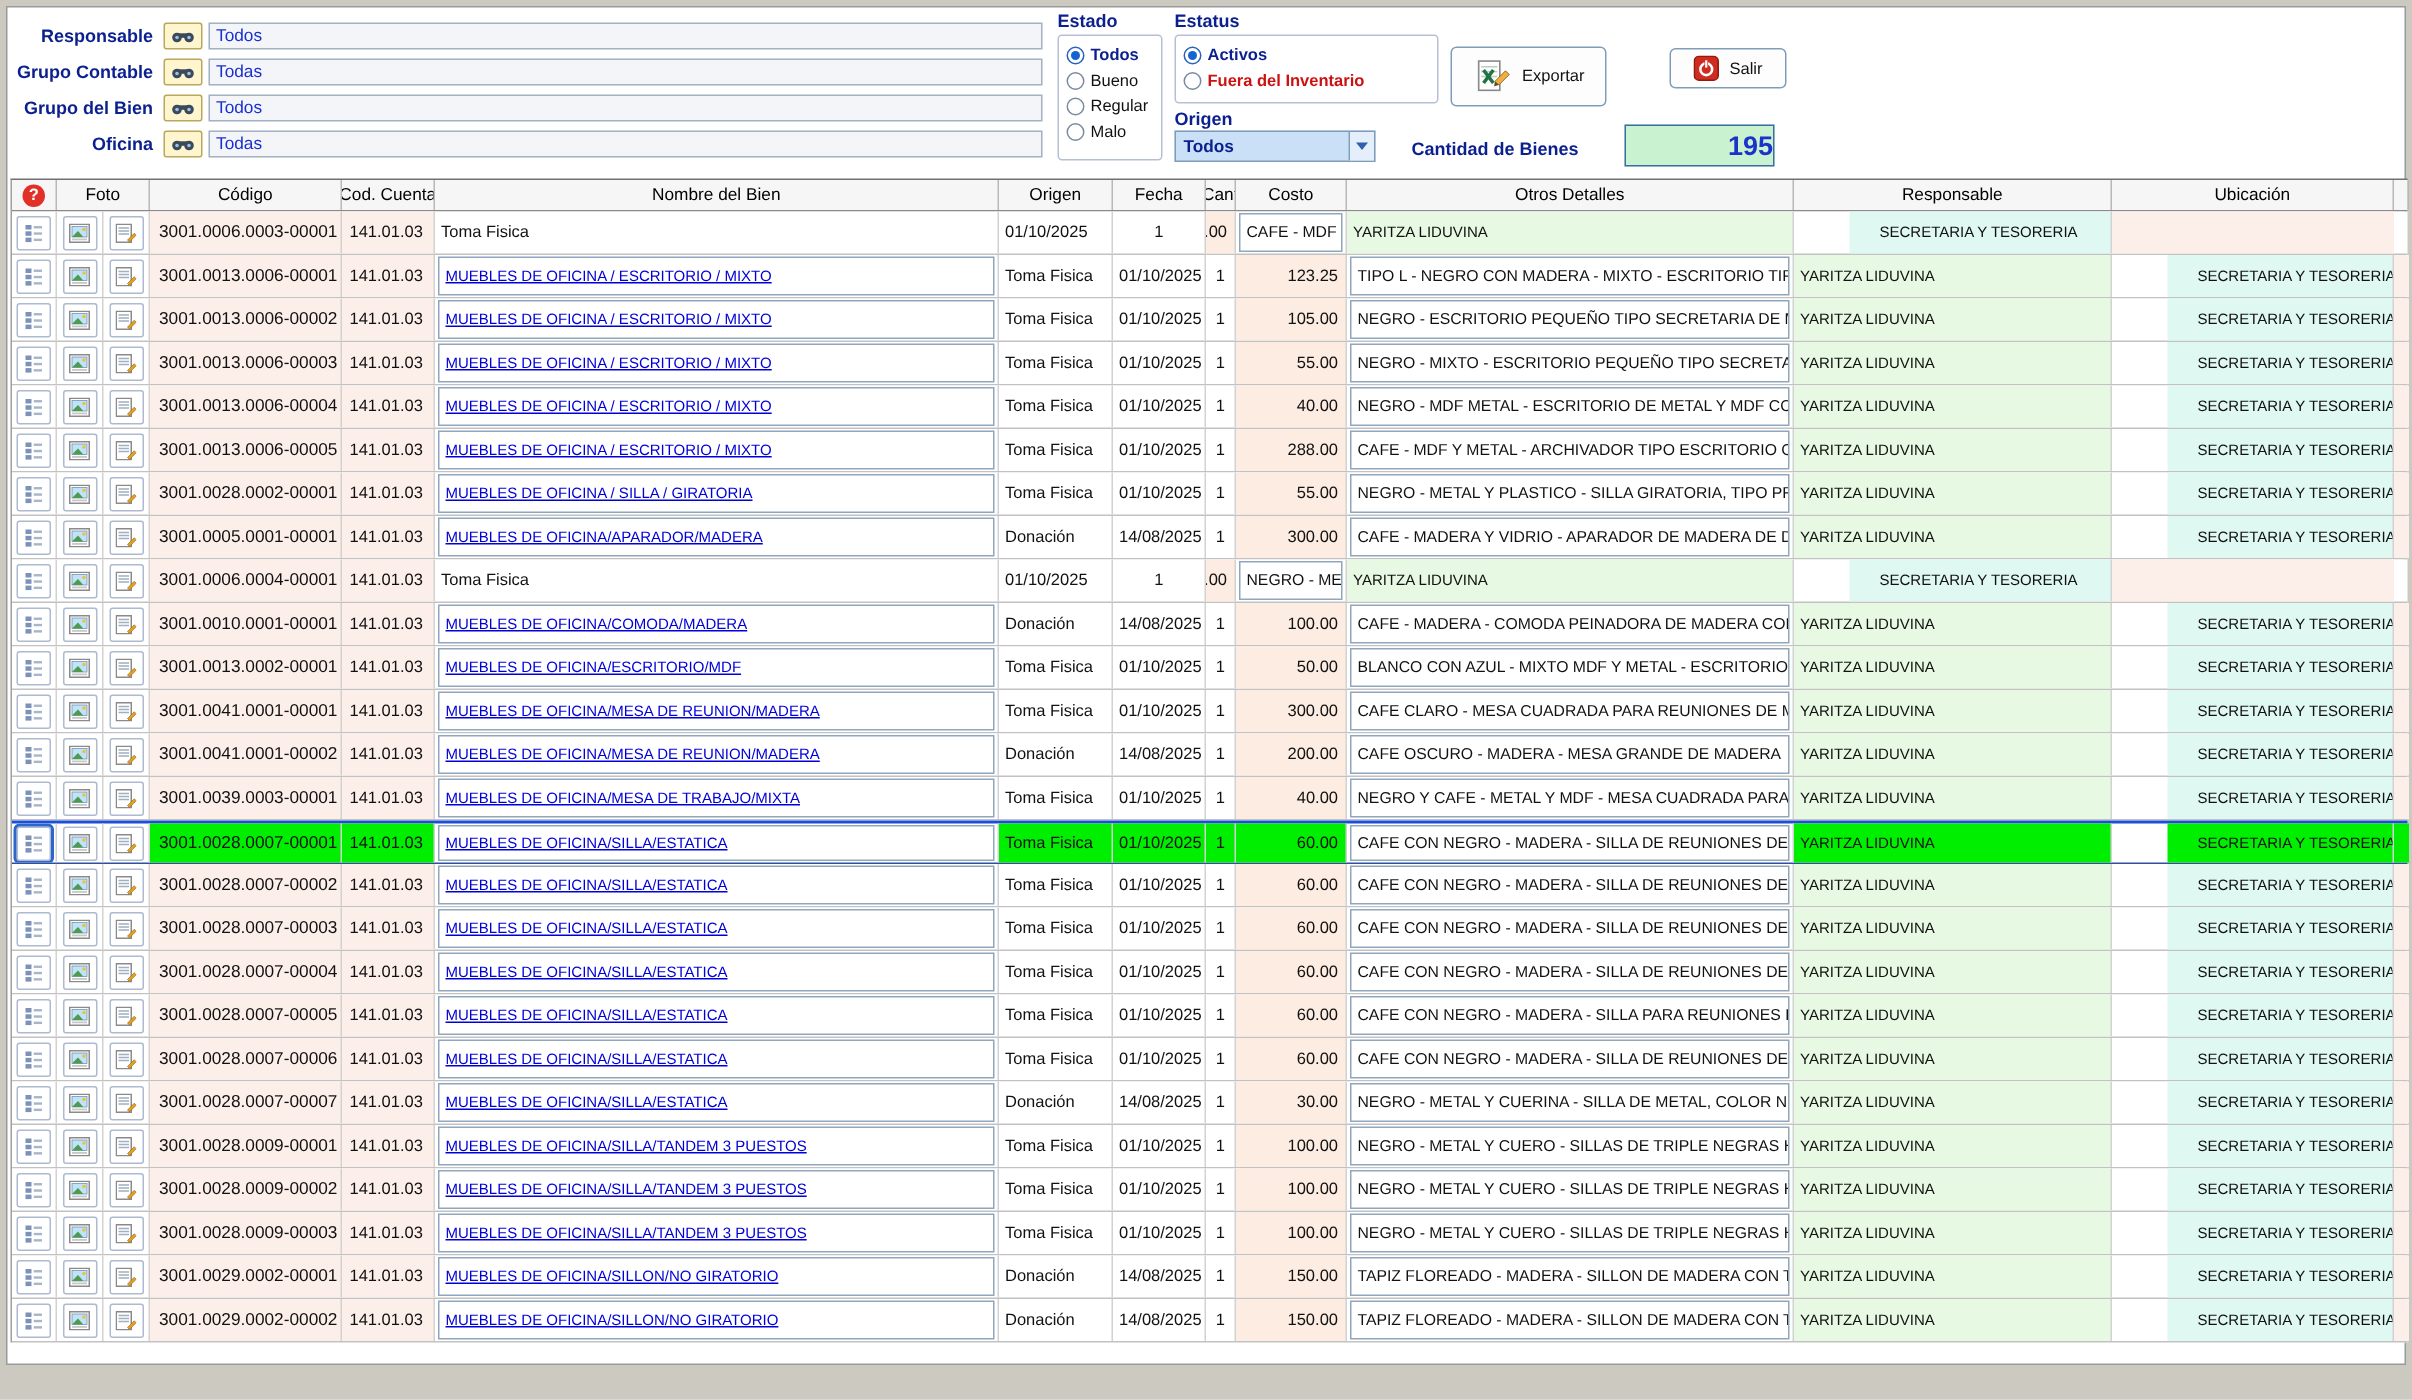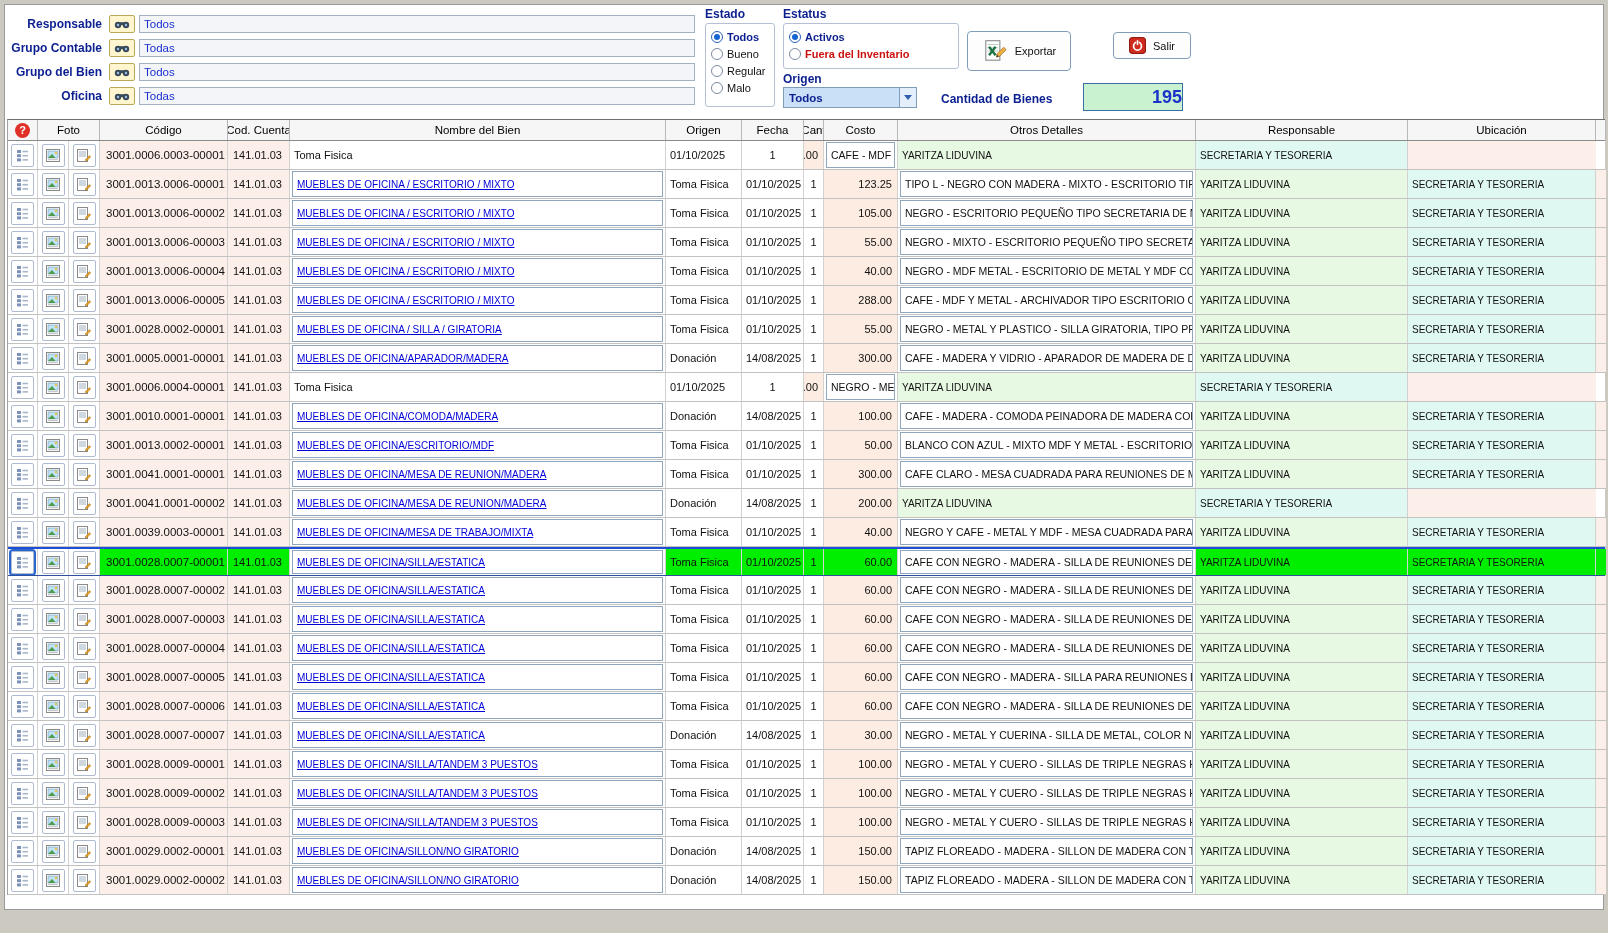--- a/index.html
+++ b/index.html
@@ -76,21 +76,21 @@
   .inset { flex:1; align-self:stretch; margin:1px 2px; border:1px solid #8fa6bd;
     background:#fff; display:flex; align-items:center; padding:0 4px; white-space:nowrap;
     overflow:hidden; }
   .c-nombre .inset { color:#0000d8; text-decoration:underline; font-size:10px; }
   .c-detalles .inset { font-size:10.5px; color:#111; }
   .c-origen { padding-left:4px; }
   .c-fecha { padding-left:4px; }
   .c-cant { justify-content:center; }
   .c-costo { background:#fdece2; justify-content:flex-end; padding-right:5px; }
   .c-resp { background:#e7f8e3; padding-left:4px; font-size:10px; }
-  .c-ubic { background:#e0f8f2; padding-left:4px; font-size:10px; }
+  .c-ubic { background:#e0f8f2; padding-left:20px; font-size:10px;margin-left:37px; }
   .c-extra { background:#fcefe9; border-right:none; }
 
   .grow.selected .c-codigo, .grow.selected .c-cuenta, .grow.selected .c-origen,
   .grow.selected .c-fecha, .grow.selected .c-cant, .grow.selected .c-costo,
   .grow.selected .c-resp, .grow.selected .c-ubic, .grow.selected .c-extra { background:#00ee00; }
   .grow.selected { border-top:2px solid #1d4ed8; border-bottom:1px solid #2f4f9f; }
   .grow.selected .rowbtn-first { outline:2px solid #2a66cc; }
 </style>
 </head>
 <body>
@@ -880,20 +880,23 @@
     </div>
     <div class="cell c-codigo">3001.0041.0001-00002</div>
     <div class="cell c-cuenta">141.01.03</div>
     <div class="cell c-nombre">
             <div class="inset">MUEBLES DE OFICINA/MESA DE REUNION/MADERA</div>
           </div>
     <div class="cell c-origen">Donación</div>
     <div class="cell c-fecha">14/08/2025</div>
     <div class="cell c-cant">1</div>
     <div class="cell c-costo">200.00</div>
+    <div class="cell c-detalles">
+            <div class="inset">CAFE OSCURO - MADERA - MESA GRANDE DE MADERA</div>
+          </div>
     <div class="cell c-resp">YARITZA LIDUVINA</div>
     <div class="cell c-ubic">SECRETARIA Y TESORERIA</div>
     <div class="cell c-extra"></div>
   </div>
         <div class="grow">
     <div class="cell icon-cell">
       <button class="rowbtn rowbtn-first">
         <svg width="13" height="13" viewBox="0 0 13 13">
                 <rect x="1" y="1" width="4" height="3" fill="#7d92b8"></rect>
                 <rect x="1" y="5.2" width="4" height="3" fill="#7d92b8"></rect>

